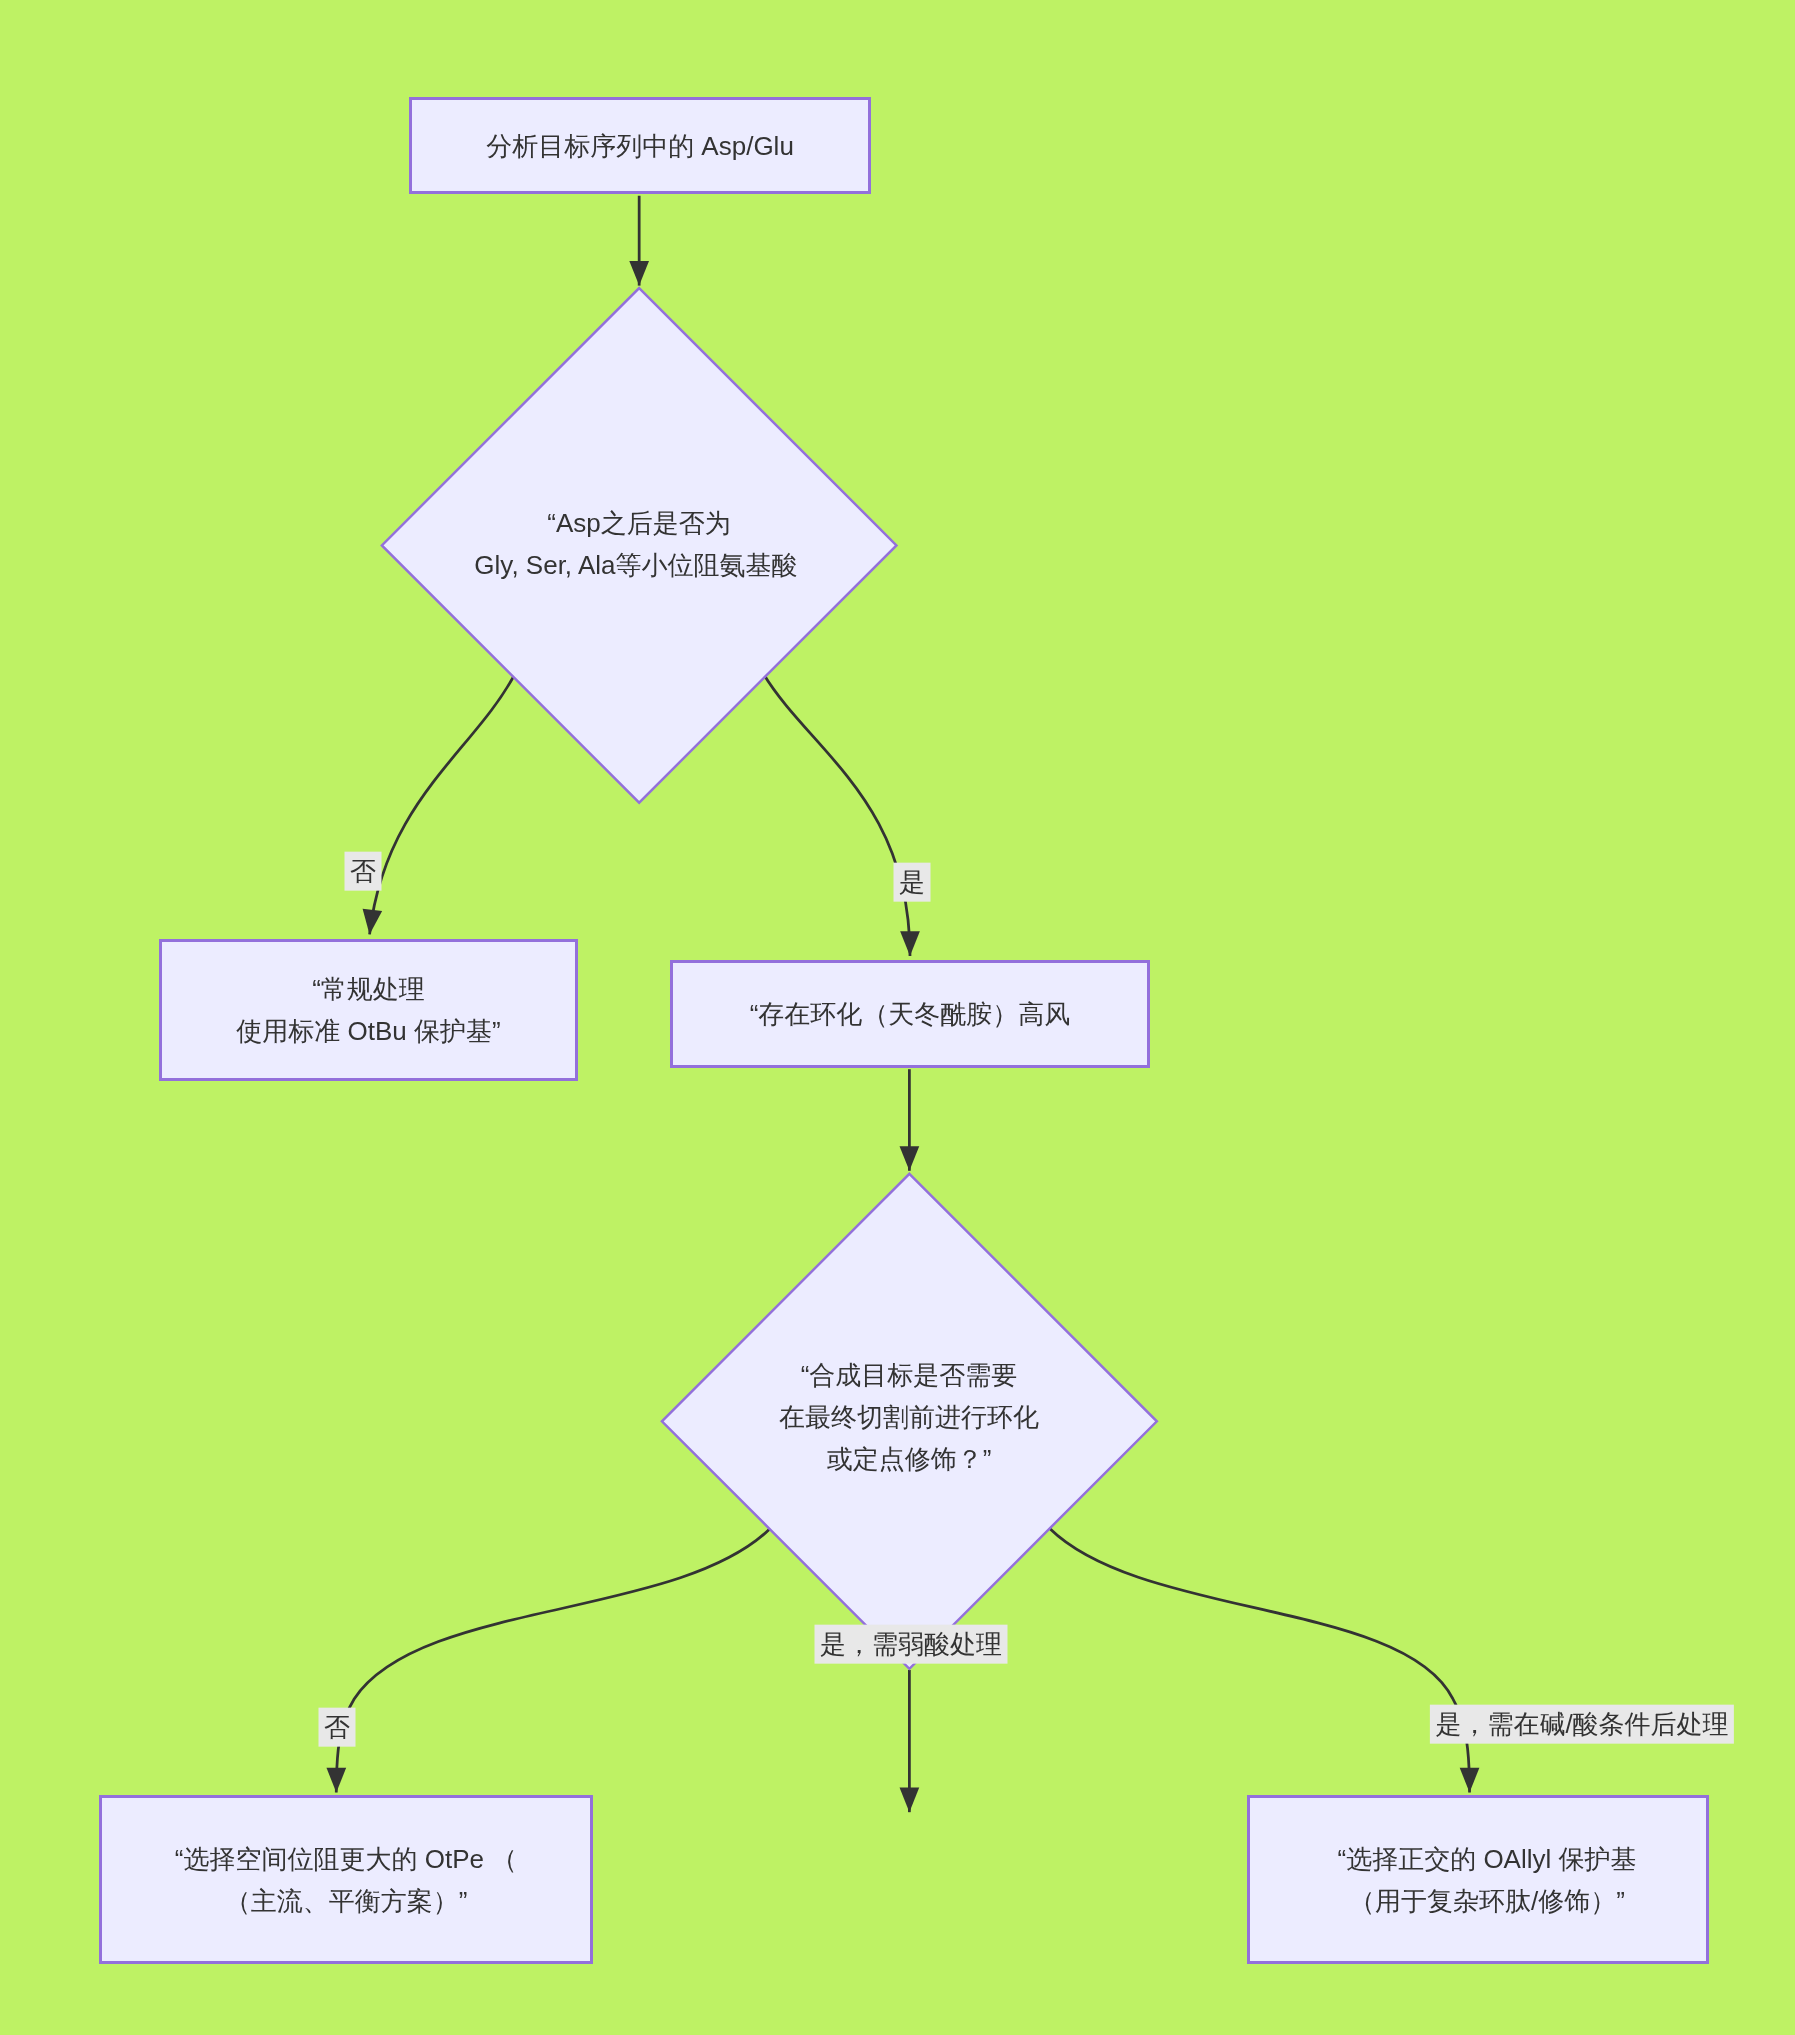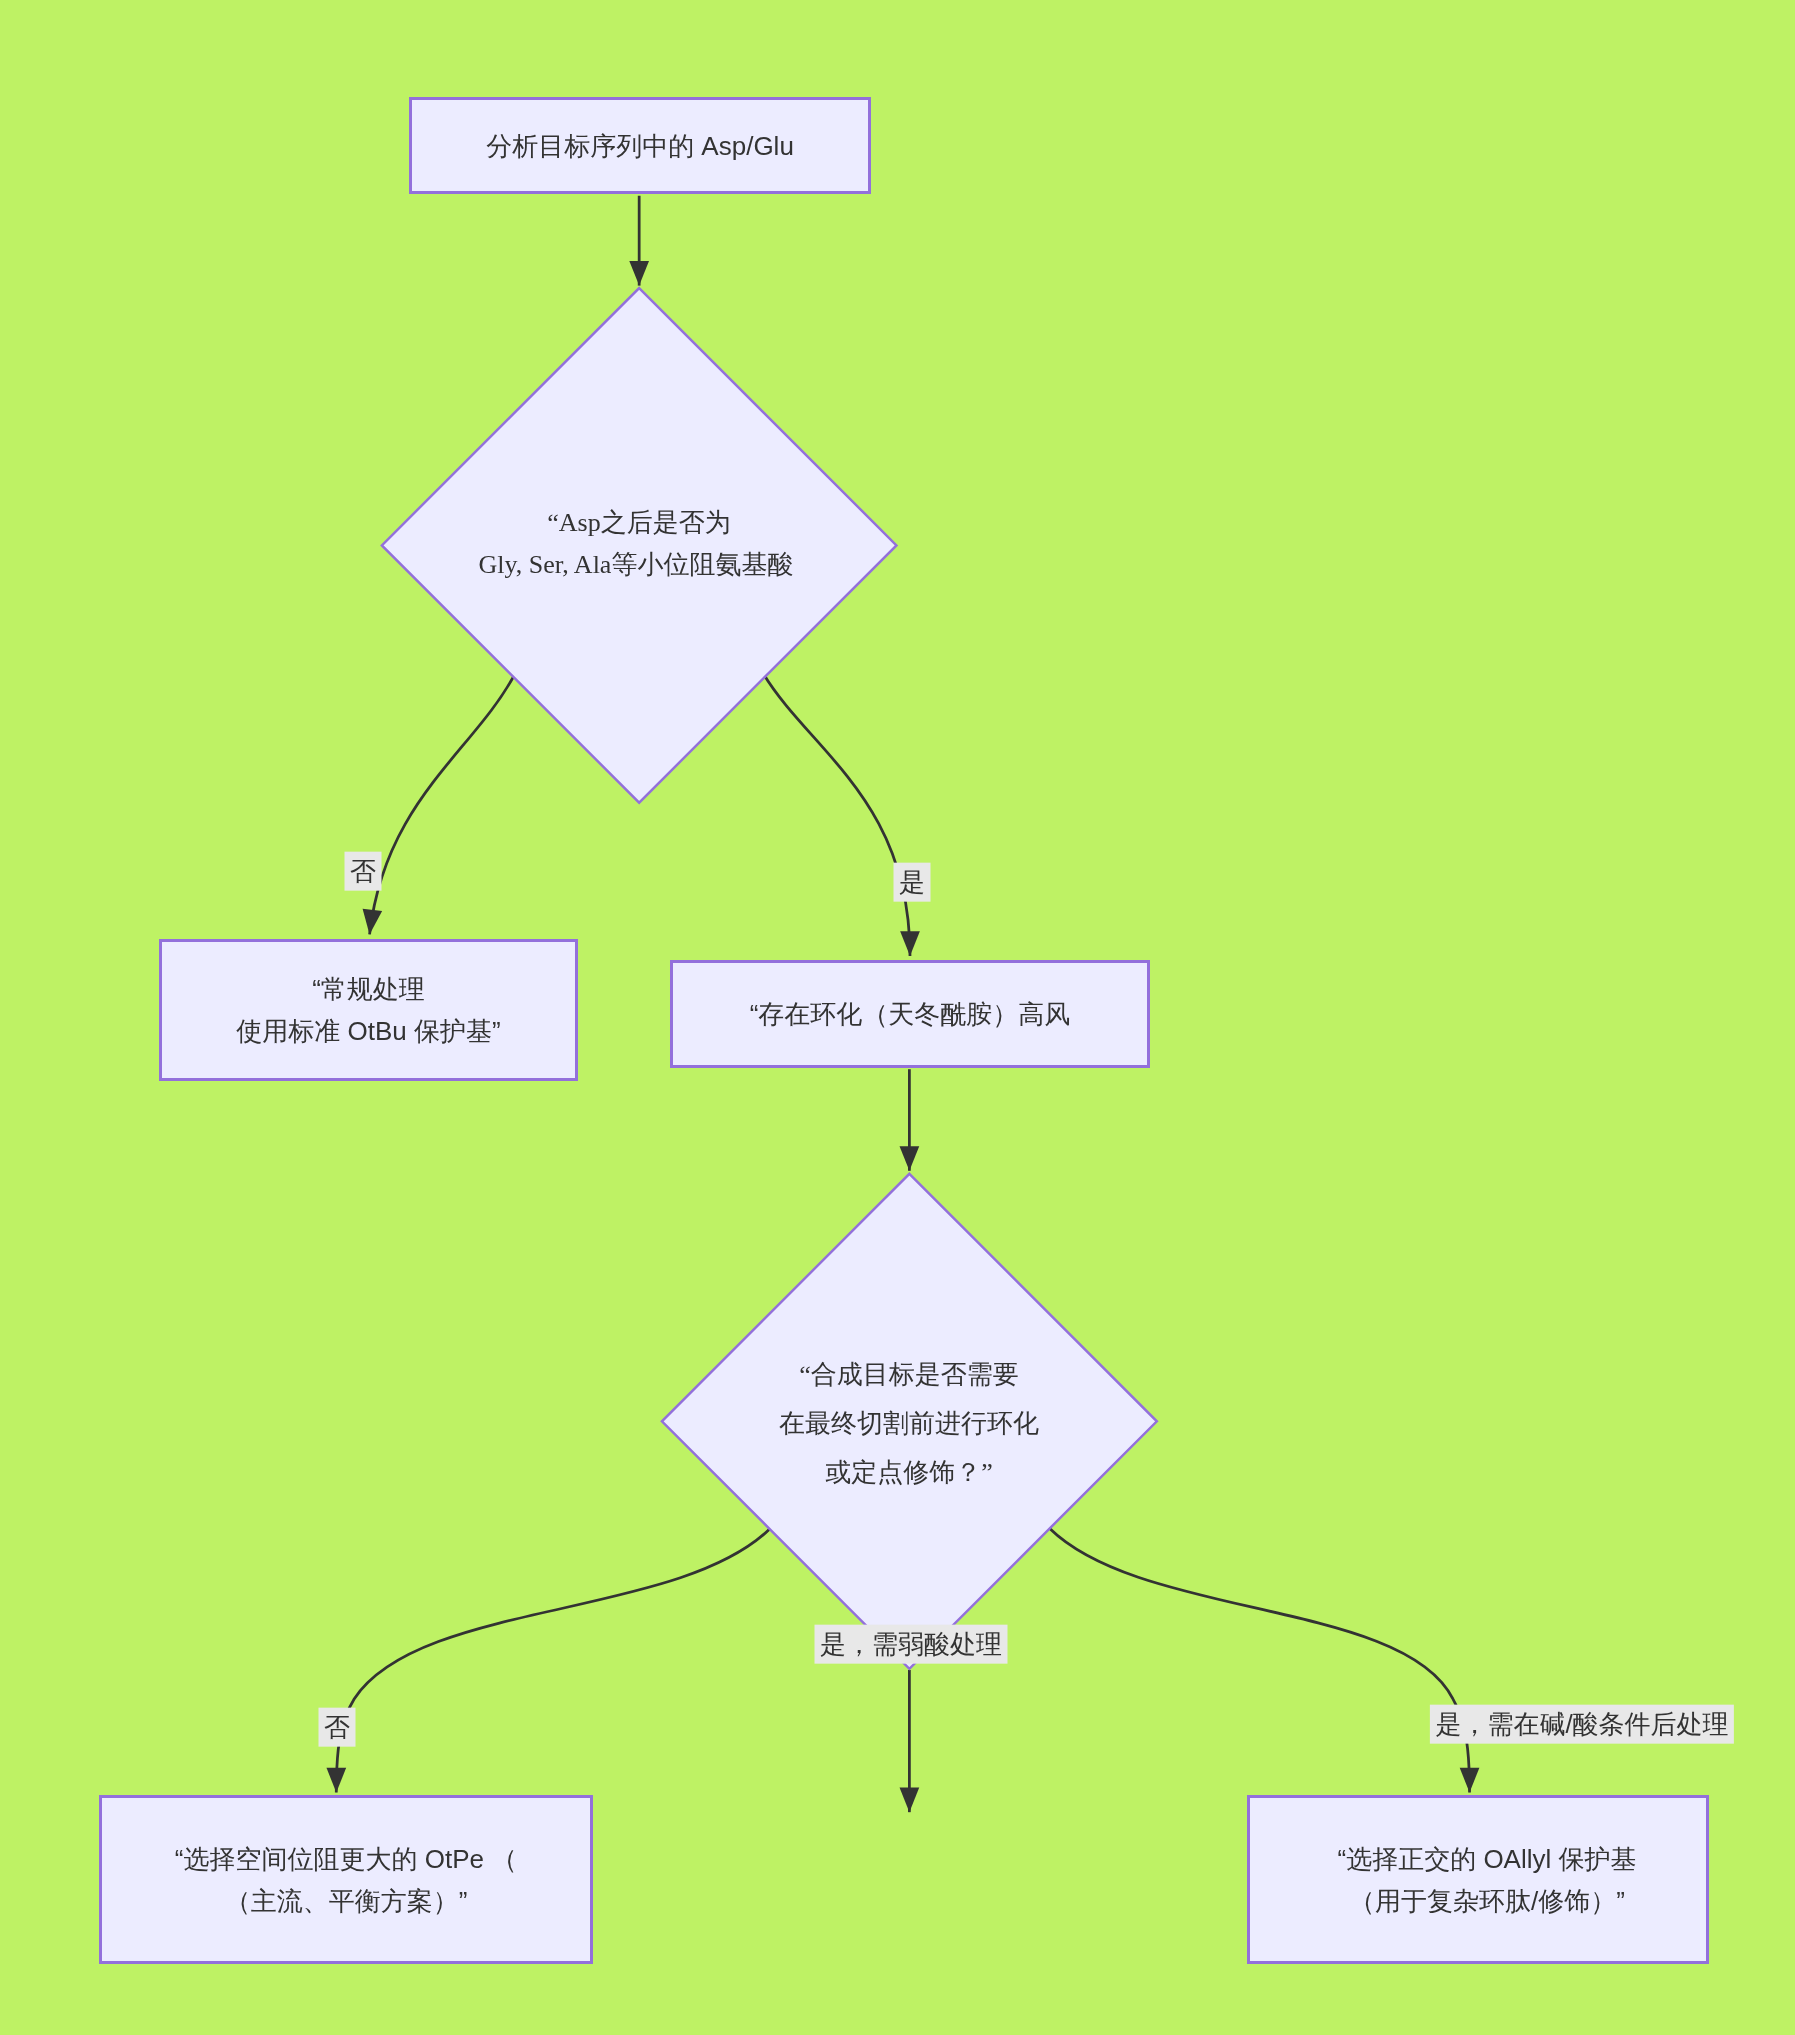--- a/index.html
+++ b/index.html
@@ -41,24 +41,24 @@
   #node-phipr{left:670px;top:1815px;width:480px;height:137px;}
   #node-oallyl{left:1247px;top:1795px;width:462px;height:169px;padding-left:18px;}
 
   .dlabel{
     position:absolute;
     display:flex;flex-direction:column;
     align-items:center;justify-content:flex-start;
     text-align:center;
     font-size:26px;line-height:42px;
     color:var(--text);
-    white-space:nowrap;overflow:hidden;font-family:Liberation Serif, serif;
+    white-space:nowrap;overflow:hidden;
   }
   #dlabel-decision1{left:448px;top:502px;width:382px;}
-  #dlabel-decision2{left:706px;top:1354px;width:406px;gap:7px;}
+  #dlabel-decision2{left:706px;top:1354px;width:406px;}
   .clip-char{
     display:inline-block;width:6.2px;overflow:hidden;
     vertical-align:bottom;
   }
 
   .edge-label{
     position:absolute;
     transform:translate(-50%,-50%);
     background:var(--label-bg);
     font-size:26px;line-height:1.25;

